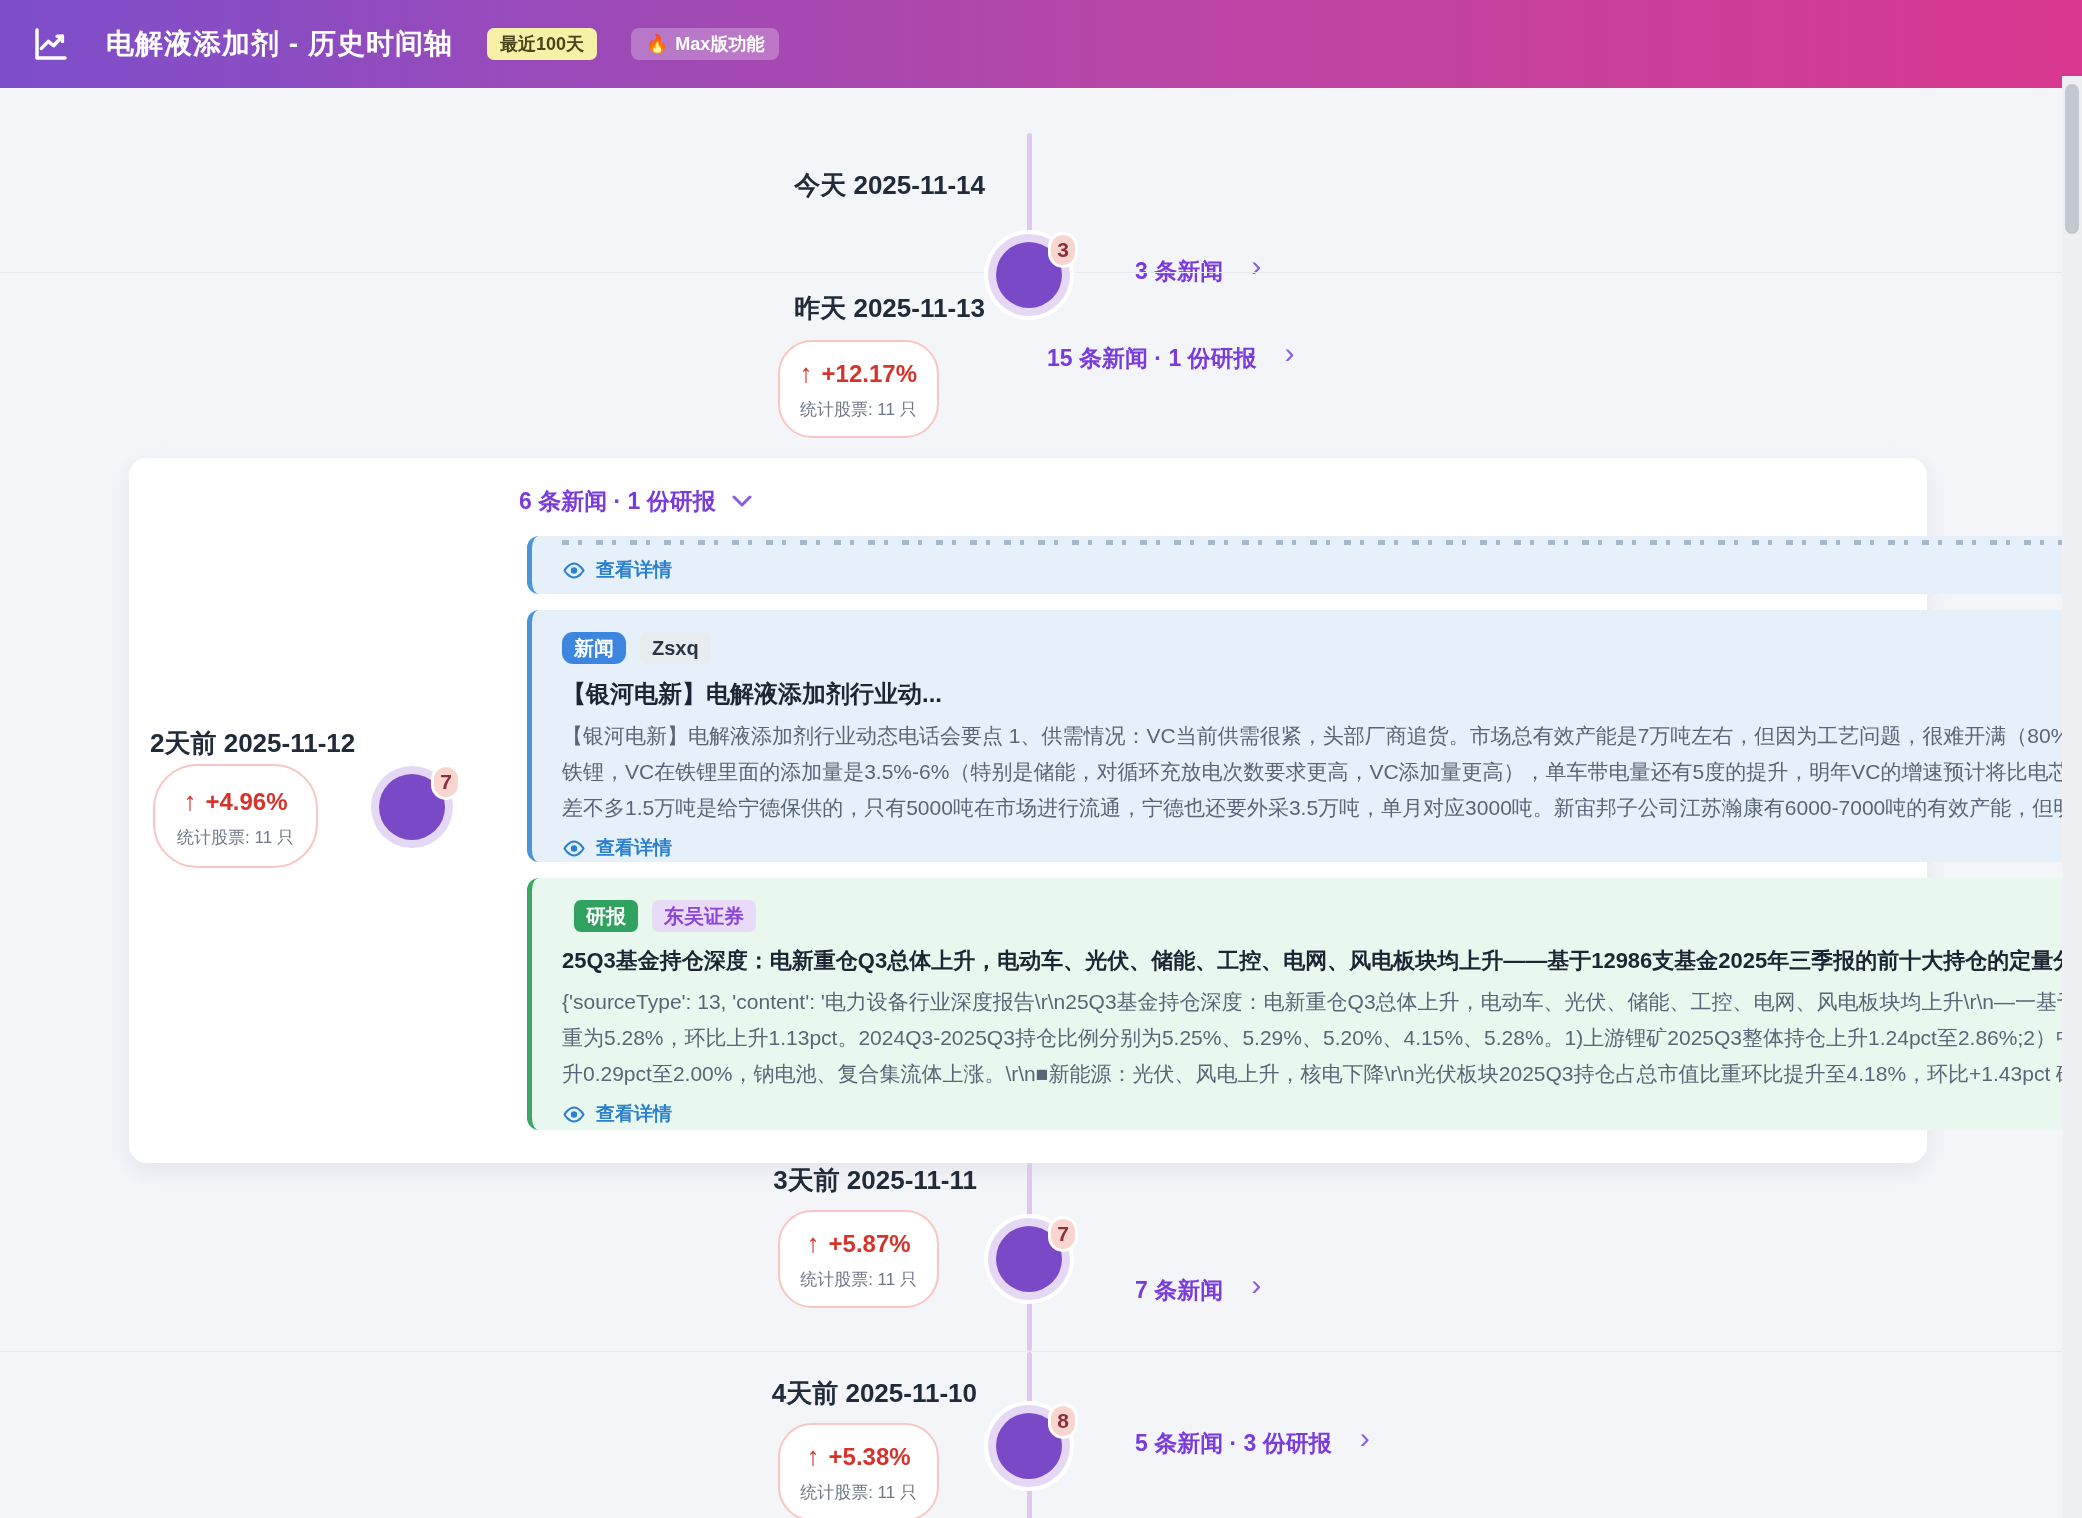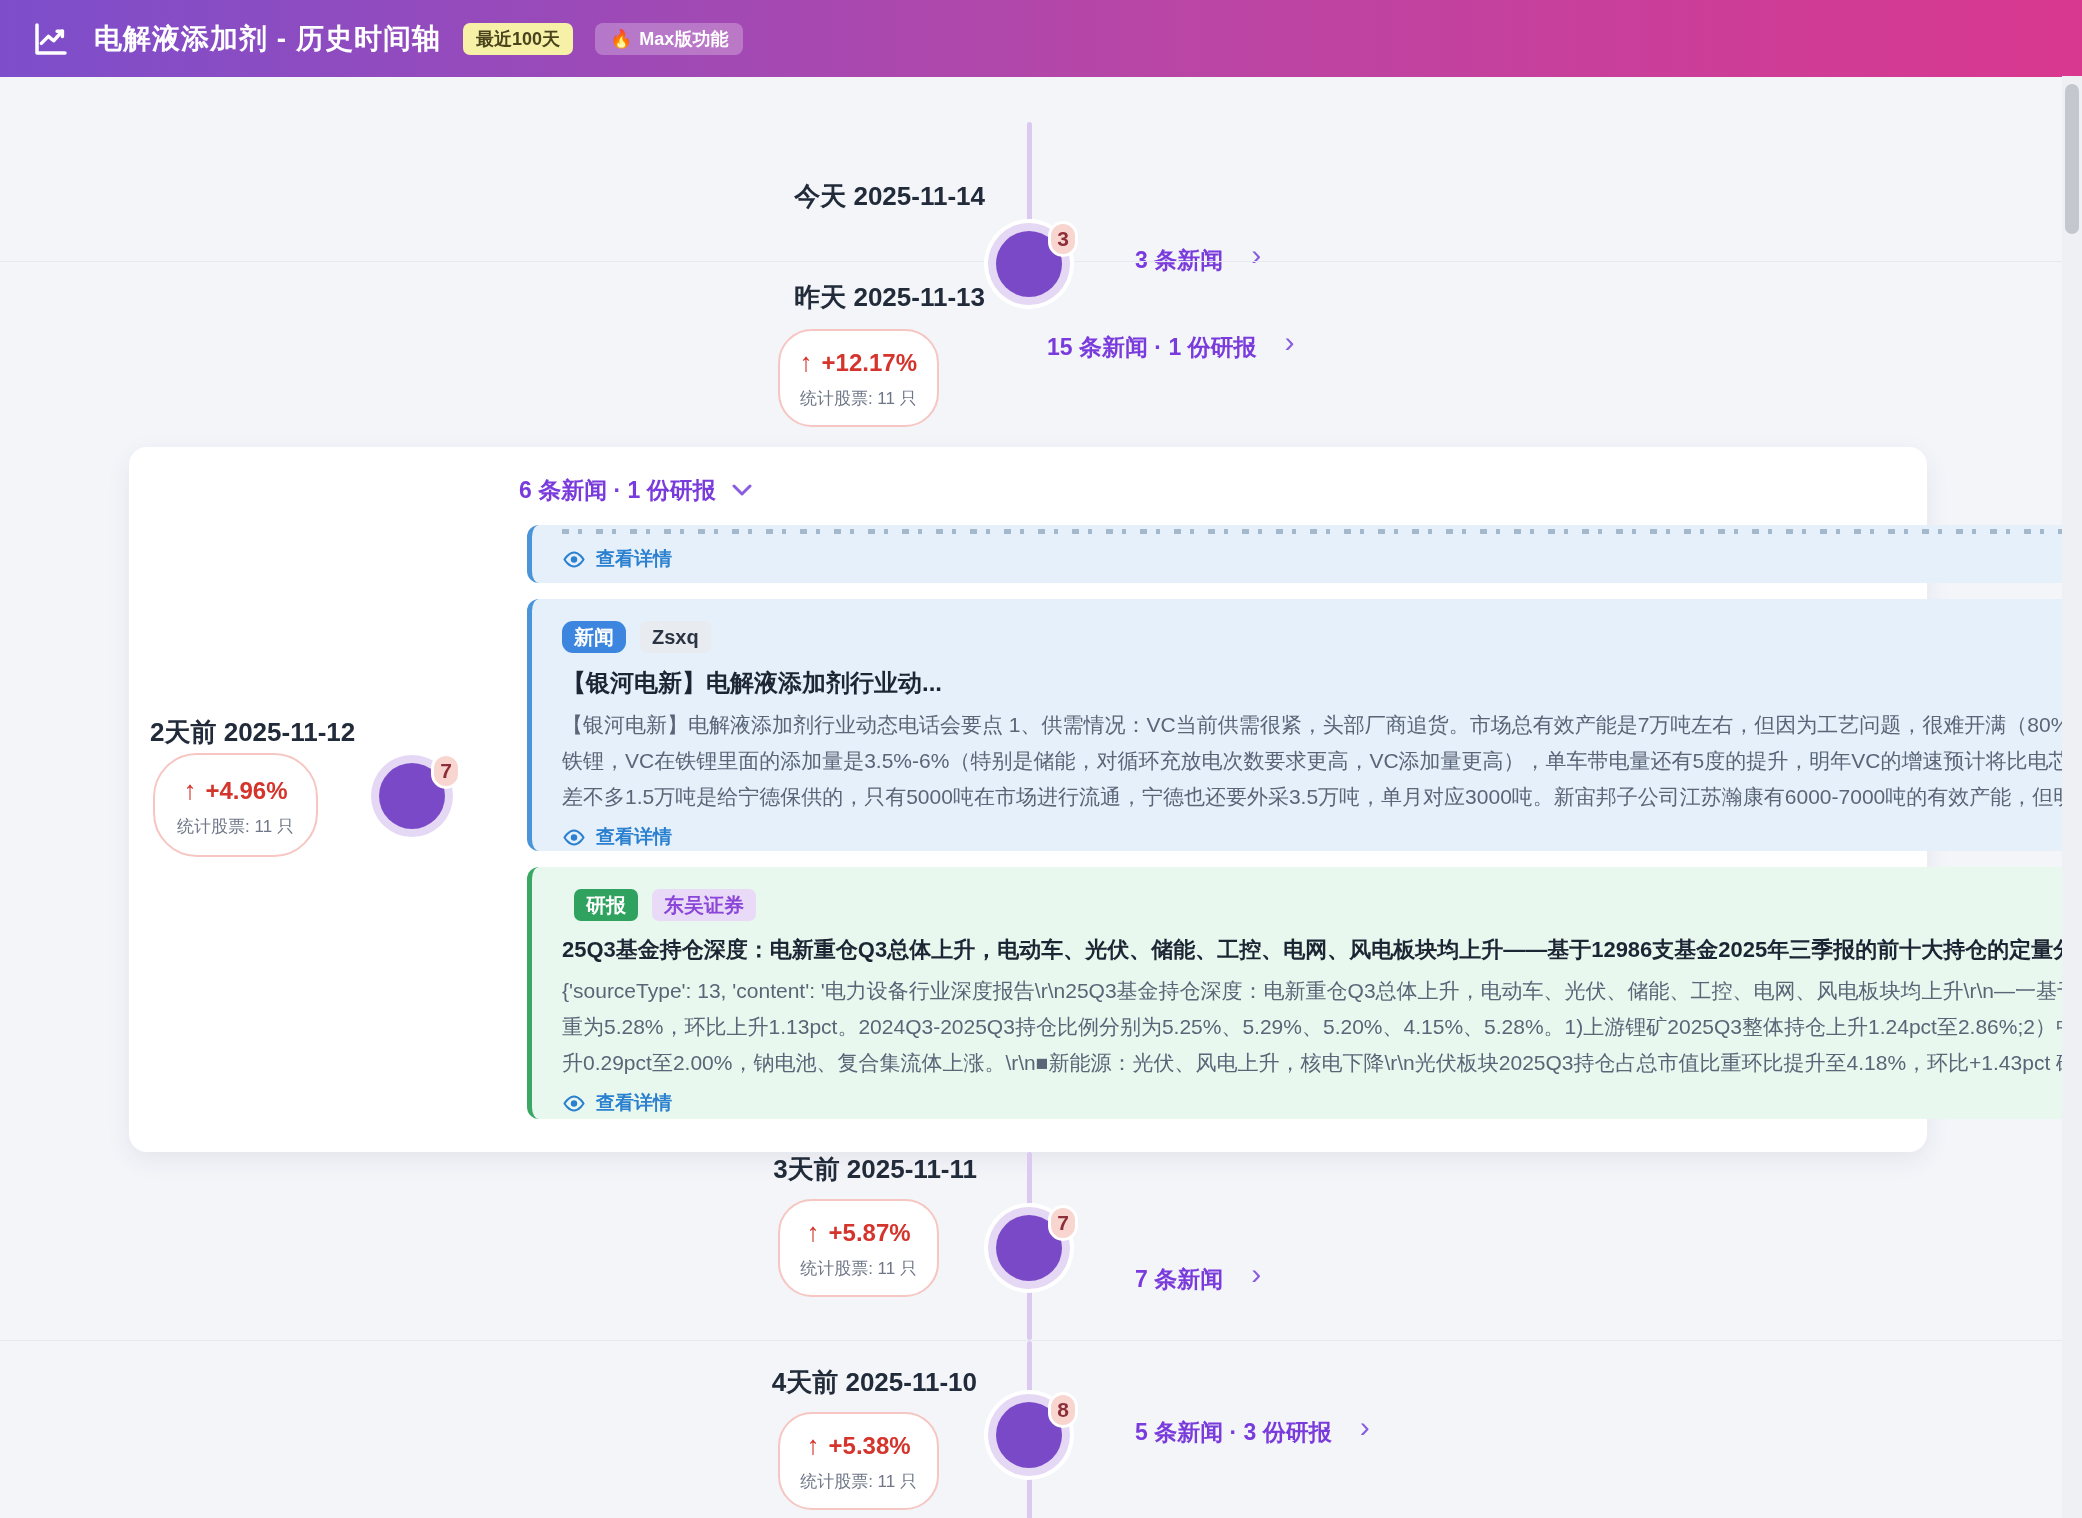--- a/index.html
+++ b/index.html
@@ -4,21 +4,21 @@
 <style>
   html,body{margin:0;padding:0;}
   body{
     width:2082px;height:1518px;overflow:hidden;position:relative;
     background:#f3f5f9;
     font-family:"Liberation Sans","DejaVu Sans",sans-serif;
     -webkit-font-smoothing:antialiased;
   }
   
   .app-header{
-    height:77px;display:flex;align-items:center;gap:22px;padding:0 30px;
+    height:88px;display:flex;align-items:center;gap:34px;padding:0 30px;
     background:linear-gradient(90deg,#7d4ecb 0%,#b846a6 55%,#d9388f 100%);
   }
   .hicon{display:flex;align-items:center;justify-content:center;}
   .app-title{margin:0;color:#fff;font-size:28px;font-weight:700;letter-spacing:1px;}
   .badge-range{
     background:#f7f1a8;color:#4a441c;font-size:18px;font-weight:700;
     padding:7px 13px;border-radius:7px;line-height:1;
   }
   .badge-pro{
     background:rgba(255,255,255,.26);color:#fff;font-size:18px;font-weight:700;
@@ -107,21 +107,21 @@
   <span class="badge-range">最近100天</span>
   <span class="badge-pro">
     <span>🔥</span>
     <span>Max版功能</span>
   </span>
 </header>
 
 <main>
 
   <section class="t-row" style="height:184px">
-    <div class="col-date" style="padding-top:102px">
+    <div class="col-date" style="padding-top:80px">
       <div class="t-date">今天 2025-11-14</div>
     </div>
     <div class="col-node">
       <div class="vline" style="top:45px;bottom:0"></div>
       <div class="node" style="top:154px">
         <span class="count-badge">3</span>
       </div>
     </div>
     <div class="col-content" style="padding-top:168px">
       <a class="row-link">

